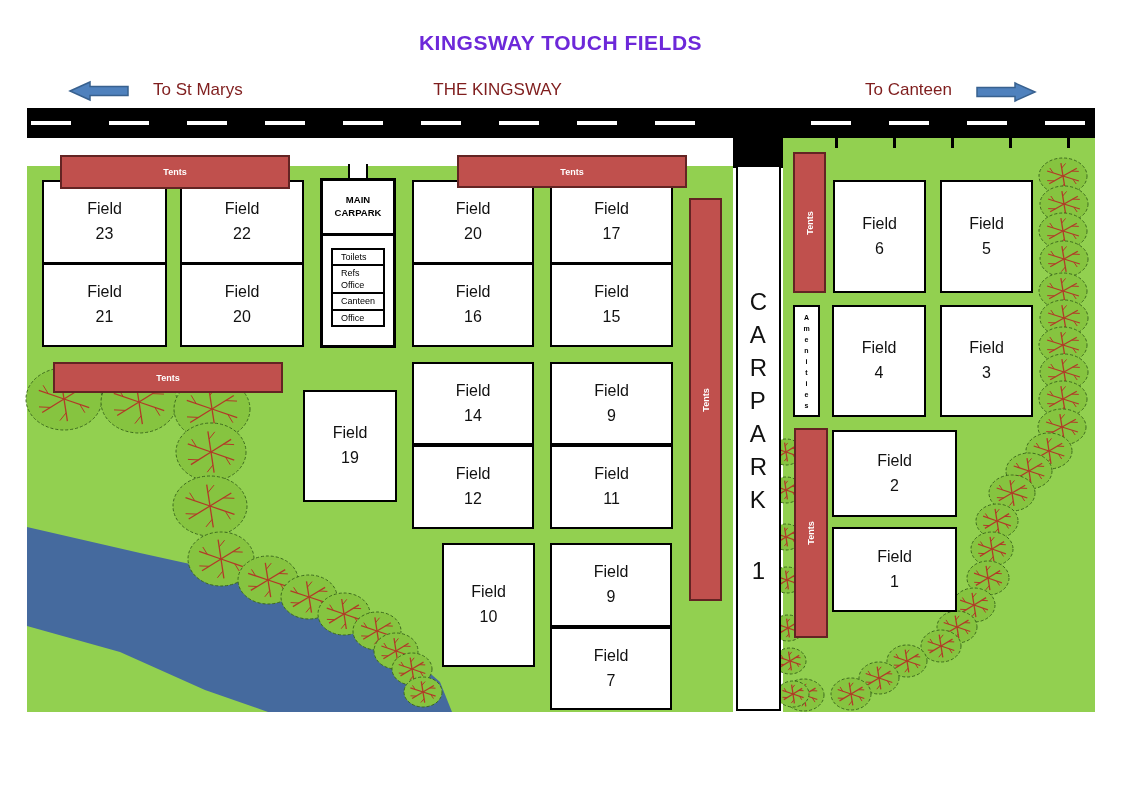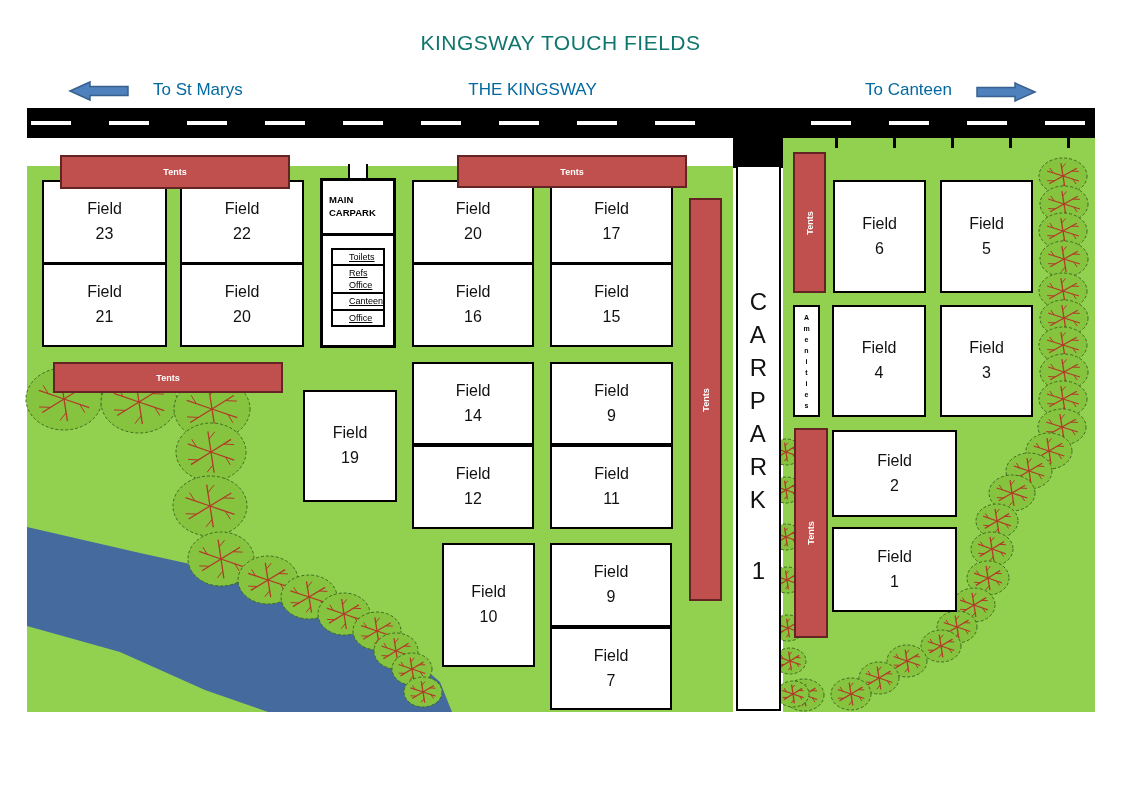--- a/index.html
+++ b/index.html
@@ -1,21 +1,21 @@
 <!DOCTYPE html>
 <html><head>
 <meta charset="utf-8">
 <style>
   html,body{margin:0;padding:0;background:#fff;}
   .map{position:relative;width:1121px;height:793px;background:#fff;
        font-family:"Liberation Sans",sans-serif;overflow:hidden;}
   .abs{position:absolute;box-sizing:border-box;}
   .title{position:absolute;left:0;top:31px;width:1121px;text-align:center;
-         font-size:21px;letter-spacing:.5px;color:#0f766e;}
-  .dirlabel{position:absolute;font-size:17px;color:#0369a1;white-space:nowrap;}
+         font-size:21px;letter-spacing:.5px;color:#6d28d9;font-weight:bold;}
+  .dirlabel{position:absolute;font-size:17px;color:#7f1d1d;white-space:nowrap;}
   .road{position:absolute;left:27px;top:108px;width:1068px;height:30px;background:#000;}
   .road-line{position:absolute;left:4px;top:13px;width:1060px;height:4px;
     background:repeating-linear-gradient(to right,#fff 0 40px,transparent 40px 78px);}
   .street-parking{position:absolute;left:27px;top:138px;width:706px;height:29px;
     background:#fff;border-left:2px solid #000;border-bottom:3px solid #000;
     box-sizing:border-box;display:flex;align-items:center;justify-content:center;
     font-size:13px;font-weight:bold;color:#000;}
   .entrance{position:absolute;left:733px;top:108px;width:50px;height:60px;background:#000;}
   .green{position:absolute;}
   .notch{position:absolute;left:348px;top:164px;width:20px;height:17px;background:#fff;
@@ -30,45 +30,45 @@
     color:#fff;font-weight:bold;font-size:9px;}
   .tent.v span{transform:rotate(-90deg);white-space:nowrap;display:block;}
   .carpark-strip{position:absolute;left:736px;top:167px;width:45px;height:544px;background:#fff;
     border:2.5px solid #000;border-top:none;box-sizing:border-box;
     display:flex;flex-direction:column;align-items:center;padding-top:118px;color:#111;}
   .cp-letter{font-size:24px;height:33px;line-height:33px;}
   .cp-num{font-size:24px;height:33px;line-height:33px;margin-top:38px;}
   .main-carpark{position:absolute;left:320px;top:178px;width:76px;height:170px;background:#fff;
     border:3px solid #000;box-sizing:border-box;color:#000;}
   .mc-head{height:55px;border-bottom:3px solid #000;display:flex;align-items:center;
-    justify-content:center;font-size:9.5px;font-weight:bold;
+    justify-content:center;text-align:center;font-size:9.5px;font-weight:bold;
     line-height:1.35;padding:0 6px;box-sizing:border-box;}
   .mc-rooms{width:50px;margin:12px auto 0;border:2px solid #000;}
   .mc-room{border-bottom:2px solid #000;font-size:9px;line-height:1.35;
-    padding:1px 16px;text-decoration:underline;}
+    padding:1px 8px;}
   .mc-room:last-child{border-bottom:none;}
   .amenities{position:absolute;left:793px;top:305px;width:27px;height:112px;background:#fff;
     border:2.5px solid #000;box-sizing:border-box;display:flex;align-items:center;
     justify-content:center;text-align:center;}
   .amen-txt{font-size:7px;font-weight:bold;line-height:11px;color:#000;}
   .arrow{position:absolute;line-height:0;}
 </style>
 </head>
 <body>
 
 <div class="map">
 
   <div class="title">KINGSWAY TOUCH FIELDS</div>
   <div class="arrow" style="left:68px;top:80px;">
     <svg width="62" height="22" viewBox="0 0 62 22">
       <path id="arrow-left-path" d="M2 11 L22 2 L22 6.5 L60 6.5 L60 15.5 L22 15.5 L22 20 Z" stroke-width="1.5" fill="#4F81BD" stroke="#38618F"></path>
     </svg>
   </div>
   <div class="dirlabel" style="left:153px;top:80px;">To St Marys</div>
-  <div class="dirlabel" style="left:0;top:80px;width:995px;text-align:center;margin-left:35px;">THE KINGSWAY</div>
+  <div class="dirlabel" style="left:0;top:80px;width:995px;text-align:center;">THE KINGSWAY</div>
   <div class="dirlabel" style="left:865px;top:80px;">To Canteen</div>
   <div class="arrow" style="left:975px;top:81px;">
     <svg width="62" height="22" viewBox="0 0 62 22">
       <path id="arrow-right-path" d="M60 11 L40 2 L40 6.5 L2 6.5 L2 15.5 L40 15.5 L40 20 Z" stroke-width="1.5" fill="#4F81BD" stroke="#38618F"></path>
     </svg>
   </div>
 
   <div class="green" id="green-left" style="left: 27px; top: 166px; width: 706px; height: 546px; background: rgb(146, 208, 80);"></div>
   <div class="green" id="green-right" style="left: 783px; top: 138px; width: 312px; height: 574px; background: rgb(146, 208, 80);"></div>
 

